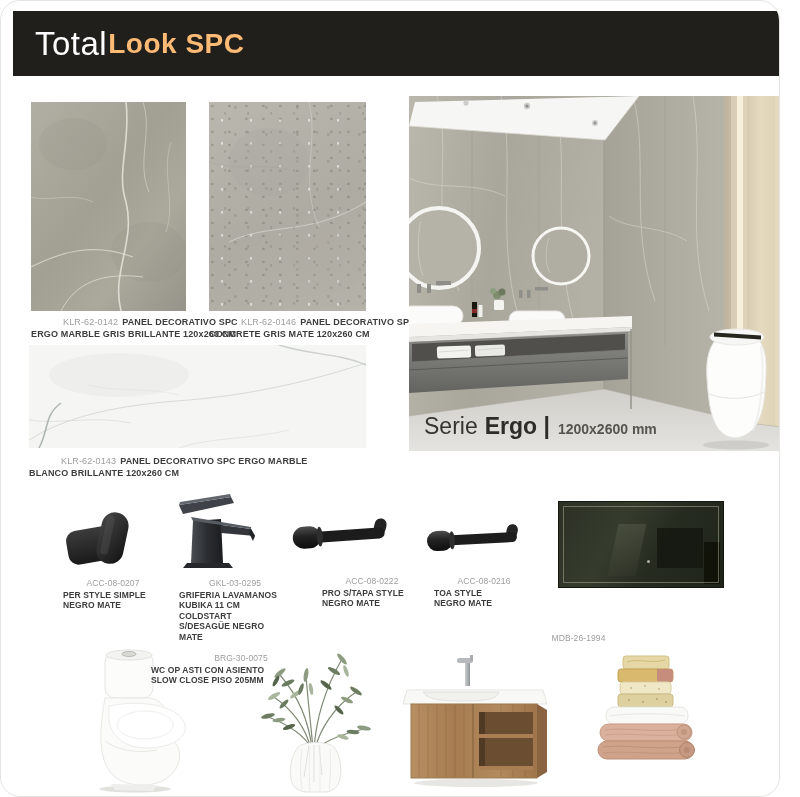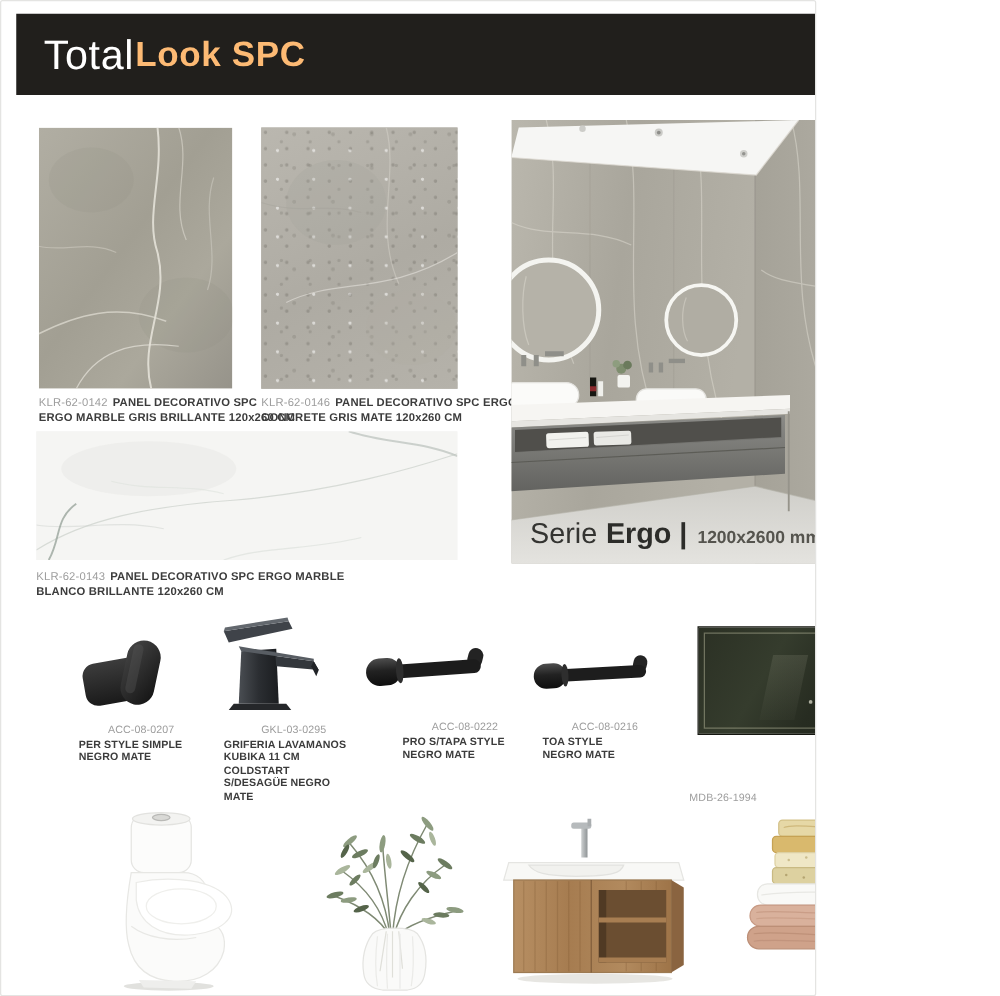--- a/index.html
+++ b/index.html
@@ -1,19 +1,19 @@
 <!DOCTYPE html>
 <html><head>
 <meta charset="utf-8">
 <style>
   html,body{margin:0;padding:0;background:#ffffff;}
   .page{
-    position:relative;width:653px;height:797px;background:#ffffff;
+    position:relative;width:780px;height:797px;background:#ffffff;
     font-family:"Liberation Sans","DejaVu Sans",sans-serif;
-    border:1px solid #e4e4e2;border-radius:2px;box-sizing:border-box;overflow:hidden;
+    border:1px solid #e4e4e2;border-radius:20px;box-sizing:border-box;overflow:hidden;
   }
   
   .header{position:absolute;left:12px;top:10px;width:773px;height:65px;background:#211f1c;
     display:flex;align-items:center;padding-left:22px;box-sizing:border-box;}
   .t-light{color:#fff;font-weight:300;font-size:33px;letter-spacing:.5px;}
   .t-bold{color:#fdba74;font-weight:700;font-size:28px;margin-left:1px;letter-spacing:.5px;}
 
   
   .swatch{position:absolute;overflow:hidden;}
   .p1{left:30px;top:101px;width:155px;height:209px;}
@@ -24,21 +24,21 @@
         radial-gradient(circle at 70% 60%, rgba(97,94,86,.22) 1px, transparent 1.6px),
         radial-gradient(circle at 45% 80%, rgba(255,255,255,.55) 1px, transparent 1.5px),
         radial-gradient(circle at 85% 20%, rgba(120,117,108,.28) 1.2px, transparent 1.9px),
         linear-gradient(155deg,#bab7af,#aeaba3 55%,#b5b2aa);
       background-size:17px 13px,23px 19px,29px 23px,31px 27px,100% 100%;}
   .p3{left:28px;top:344px;width:337px;height:103px;background:#f5f5f3;}
 
   
   .caption{position:absolute;font-size:9px;line-height:11.5px;letter-spacing:.15px;}
   .cap-line{white-space:nowrap;}
-  .caption .code{color:#9d9d9d;font-weight:400;margin-right:4px;}
+  .caption .code{color:#9d9d9d;font-weight:400;margin-right:4px;margin-left:32px;}
   .caption .desc{color:#3c3c3c;font-weight:700;}
   .c1{left:30px;top:316px;}
   .c2{left:208px;top:316px;}
   .c3{left:28px;top:455px;}
 
   
   .scene{position:absolute;left:408px;top:95px;width:387px;height:355px;overflow:hidden;}
   .scene-caption{position:absolute;left:15px;top:317px;display:flex;align-items:baseline;}
   .sc-serie{font-weight:400;font-size:23px;color:#343431;}
   .sc-name{font-weight:700;font-size:23px;color:#2c2c29;margin-left:7px;}
@@ -490,17 +490,22 @@
   <div class="plabel l3">
     <span class="code">ACC-08-0222</span>
     <span class="desc">PRO S/TAPA STYLE
 NEGRO MATE</span>
   </div>
   <div class="plabel l4">
     <span class="code">ACC-08-0216</span>
     <span class="desc">TOA STYLE
 NEGRO MATE</span>
   </div>
+  <div class="plabel l6">
+    <span class="code">BRG-30-0075</span>
+    <span class="desc">WC OP ASTI CON ASIENTO
+SLOW CLOSE PISO 205MM</span>
+  </div>
   <div class="plabel l7">
     <span class="code">MDB-26-1994</span>
   </div>
 
 </div>
 
 </body></html>

